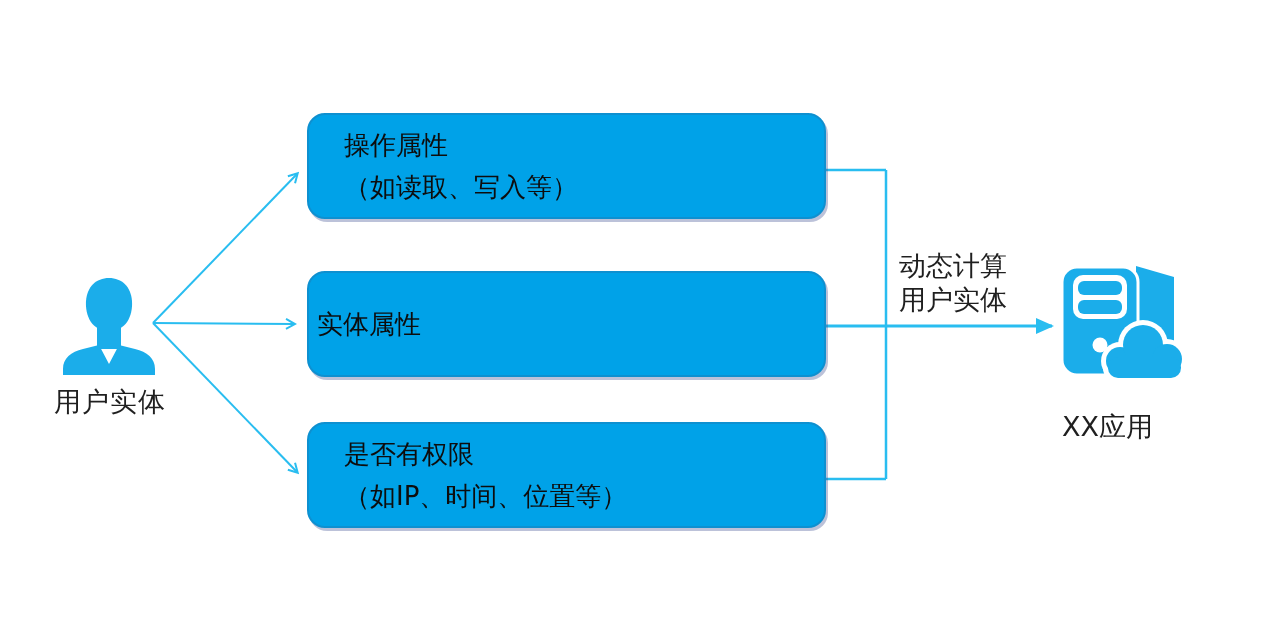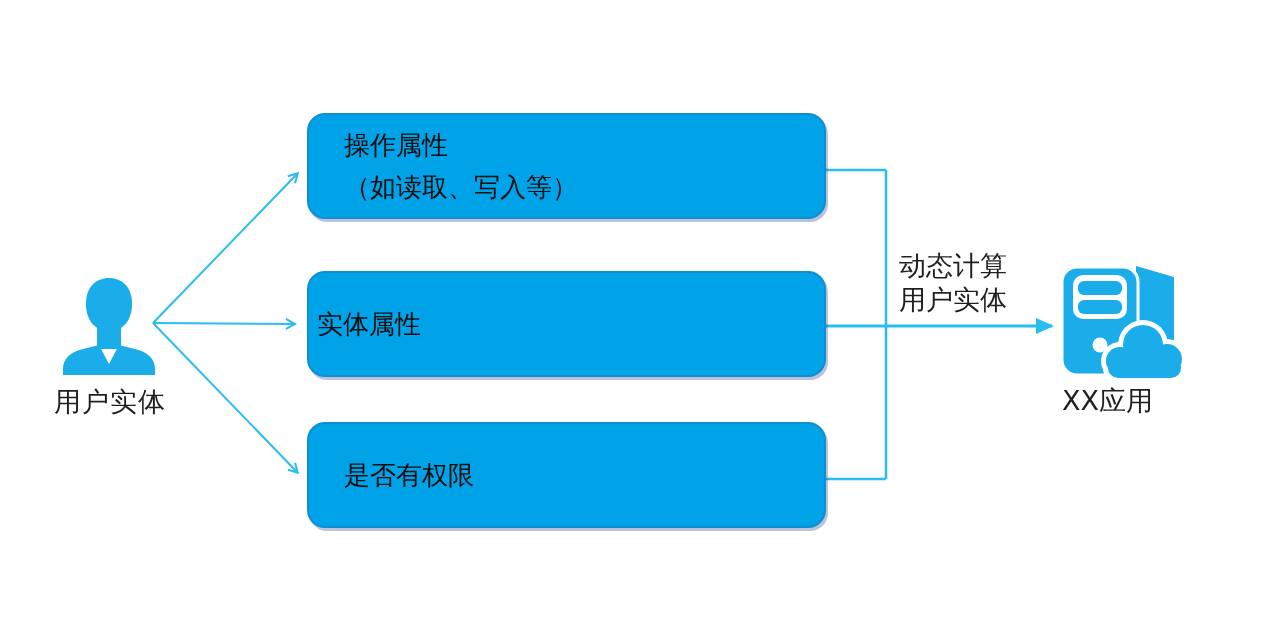--- a/index.html
+++ b/index.html
@@ -87,21 +87,21 @@
 
   
   .app-group { position: absolute; left: 1058px; top: 261px; width: 130px; }
   .app-svg { display: block; width: 130px; height: 122px; }
   .app-svg .blue  { fill: var(--icon-blue); }
   .app-svg .white { fill: #ffffff; }
   .app-svg .gapstroke { stroke: #ffffff; stroke-width: 3; }
 
   .app-label {
     position: absolute;
-    left: 1040px; top: 383px; width: 135px;
+    left: 1040px; top: 409px; width: 135px;
     font-size: 27px;
     text-align: center;
     color: var(--text);
     white-space: nowrap;
   }
 </style>
 </head>
 <body>
 
 <div class="canvas">
@@ -135,20 +135,21 @@
 
   <div class="attr-box b1">
     <div class="box-title">操作属性</div>
     <div class="box-sub">（如读取、写入等）</div>
   </div>
   <div class="attr-box b2">
     <div class="box-title">实体属性</div>
   </div>
   <div class="attr-box b3">
     <div class="box-title">是否有权限</div>
+    <div class="box-sub">（如IP、时间、位置等）</div>
   </div>
 
   <div class="decision-label">
     <div>动态计算</div>
     <div>用户实体</div>
   </div>
 
   <div class="app-group">
     <svg class="app-svg" viewBox="0 0 130 122" xmlns="http://www.w3.org/2000/svg">
 

